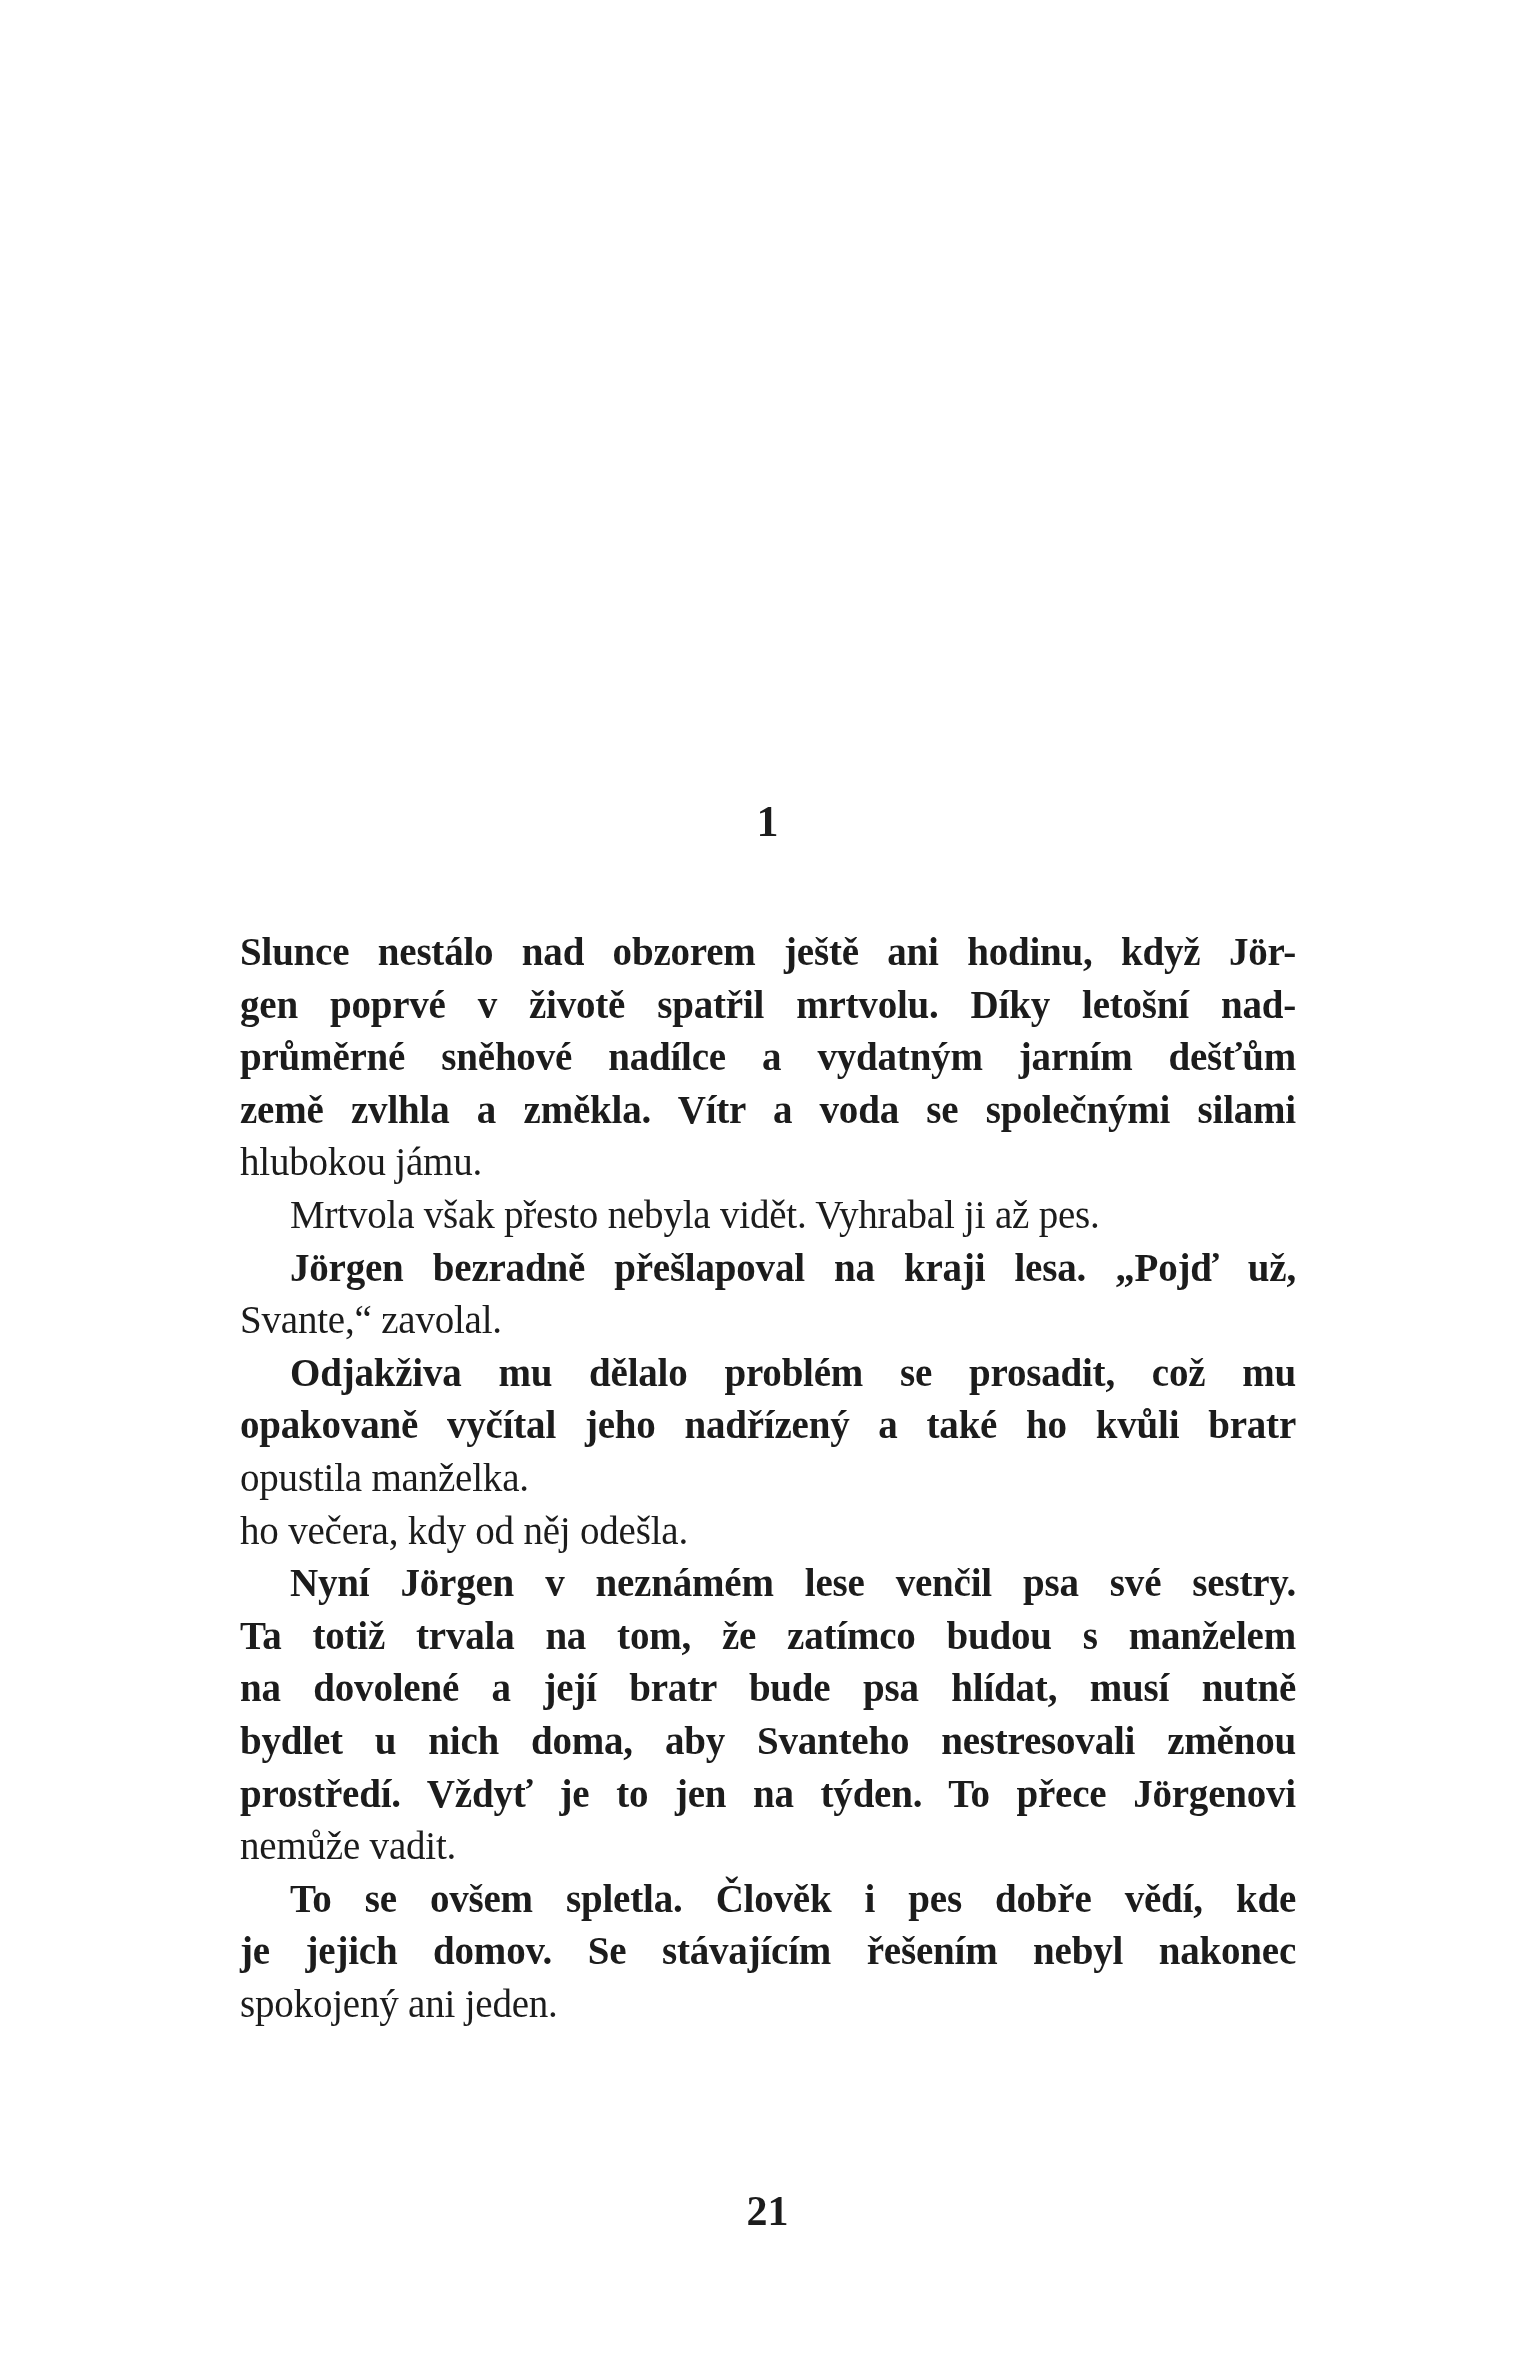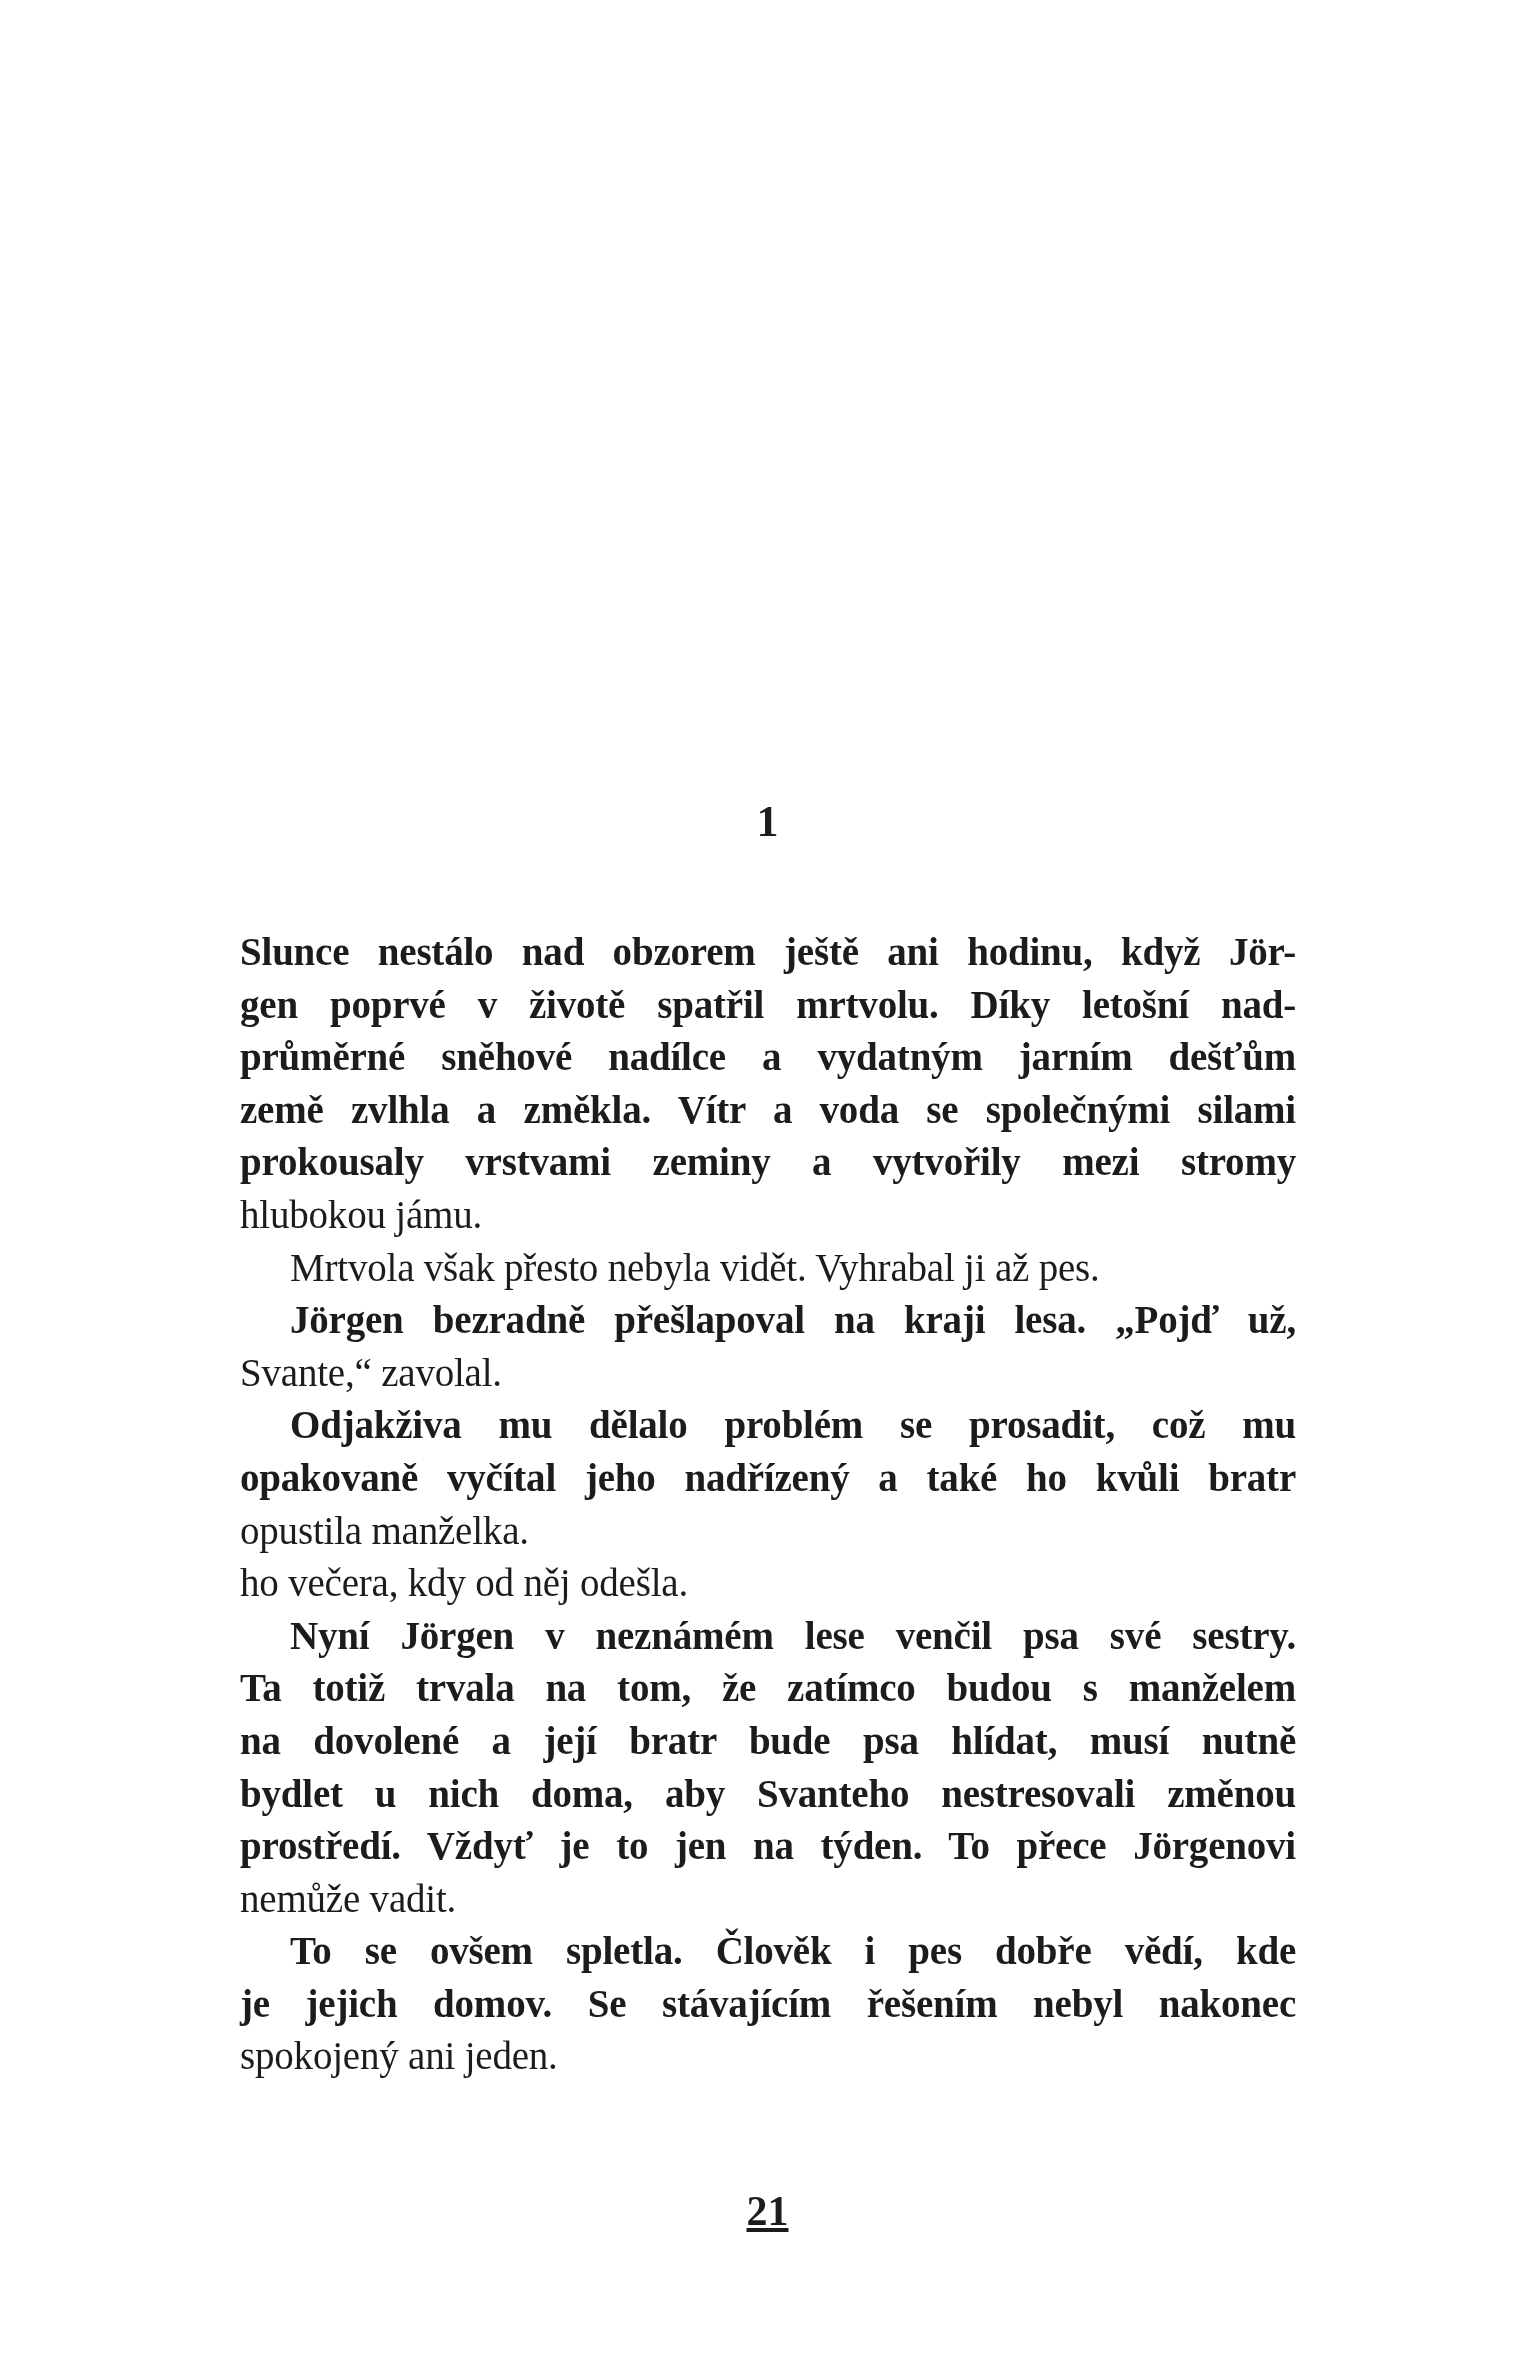--- a/index.html
+++ b/index.html
@@ -48,35 +48,33 @@
   }
   .page-number {
     position: absolute;
     top: 2190px;
     left: 0;
     width: 100%;
     text-align: center;
     font-size: 42px;
     font-weight: bold;
     line-height: 1;
-    text-decoration: underline;
   }
 </style>
 </head>
 <body>
 
 <div class="page" style="background: rgb(255, 255, 255); color: rgb(28, 28, 28);">
   <div class="chapter-number">1</div>
 
   <div class="text-block">
       <div class="line justify">Slunce nestálo nad obzorem ještě ani hodinu, když Jör-</div>
       <div class="line justify">gen poprvé v životě spatřil mrtvolu. Díky letošní nad-</div>
       <div class="line justify">průměrné sněhové nadílce a vydatným jarním dešťům</div>
       <div class="line justify">země zvlhla a změkla. Vítr a voda se společnými silami</div>
-      <div class="line justify">prokousaly vrstvami zeminy a vytvořily mezi stromy</div>
       <div class="line">hlubokou jámu.</div>
       <div class="line indent">Mrtvola však přesto nebyla vidět. Vyhrabal ji až pes.</div>
       <div class="line justify indent">Jörgen bezradně přešlapoval na kraji lesa. „Pojď už,</div>
       <div class="line">Svante,“ zavolal.</div>
       <div class="line justify indent">Odjakživa mu dělalo problém se prosadit, což mu</div>
       <div class="line justify">opakovaně vyčítal jeho nadřízený a také ho kvůli bratr</div>
       <div class="line">opustila manželka.</div>
       <div class="line">ho večera, kdy od něj odešla.</div>
       <div class="line justify indent">Nyní Jörgen v neznámém lese venčil psa své sestry.</div>
       <div class="line justify">Ta totiž trvala na tom, že zatímco budou s manželem</div>

